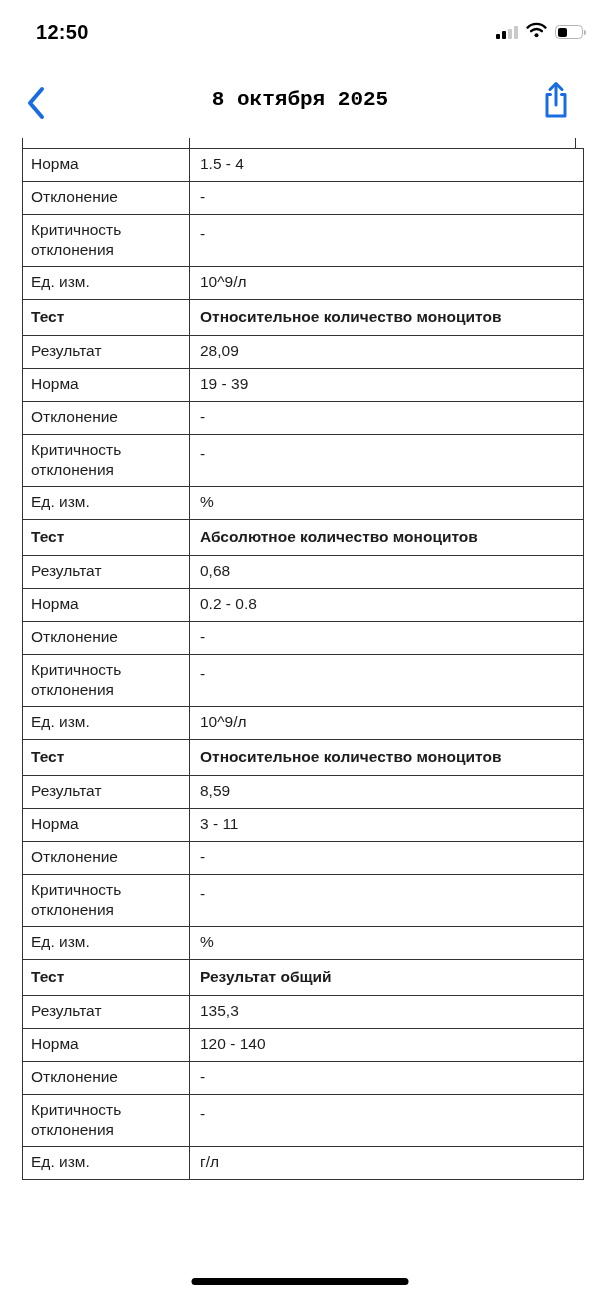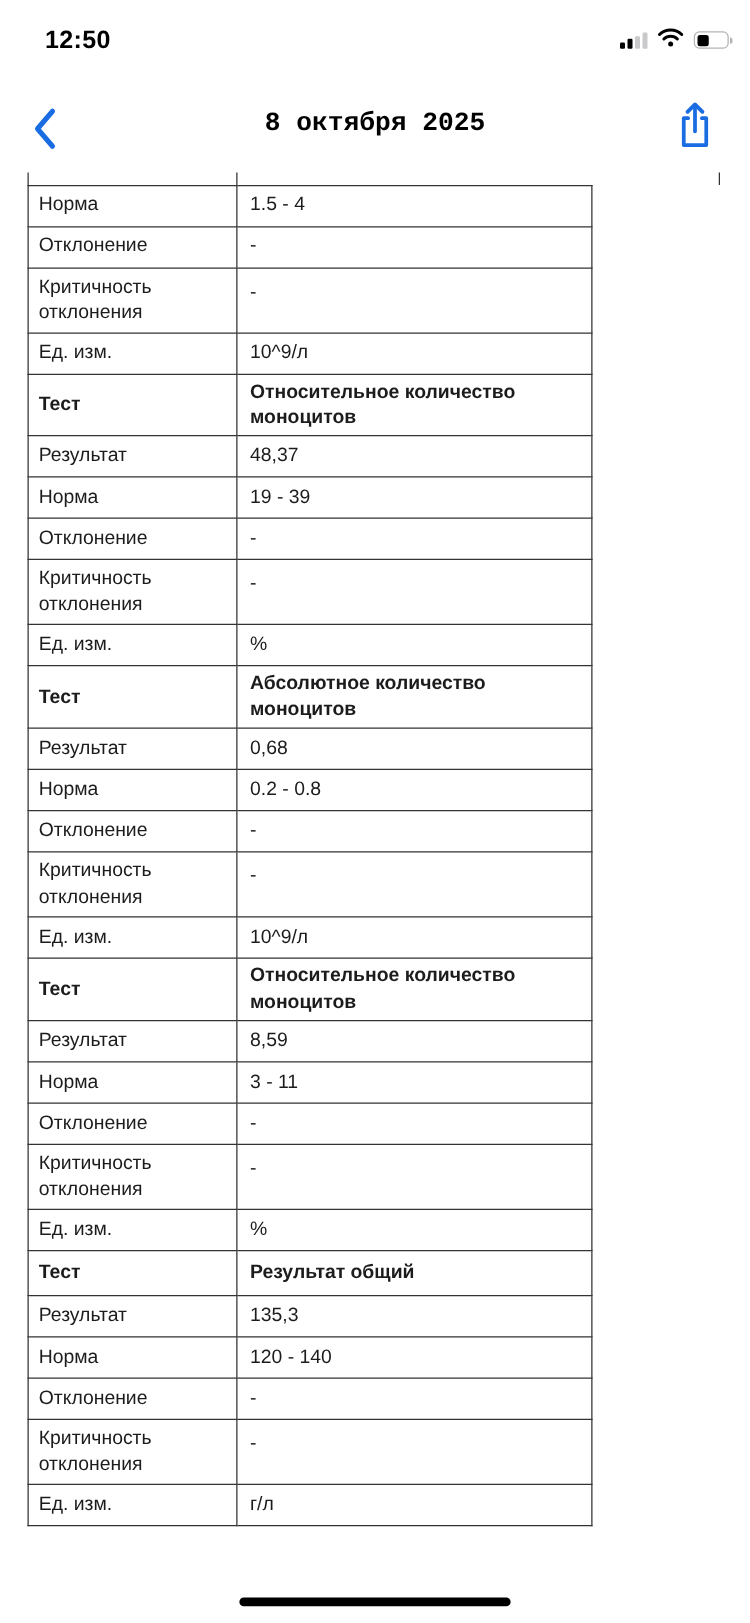--- a/index.html
+++ b/index.html
@@ -53,21 +53,21 @@
 
   
   .clipped-row {
     position: absolute; top: 138px; left: 22px; width: 554px; height: 9.5px;
     border-left: 1.5px solid #333; border-right: 1.5px solid #333;
   }
   .clipped-row .divider {
     position: absolute; left: 165.5px; top: 0; bottom: 0; width: 1.5px; background: #333;
   }
   table.results {
-    position: absolute; top: 147.5px; left: 22px; width: 452px;
+    position: absolute; top: 147.5px; left: 22px; width: 562px;
     border-collapse: collapse; table-layout: fixed;
   }
   table.results td {
     border: 1.5px solid #333; font-size: 15.5px; color: #1c1c1e;
     vertical-align: middle; line-height: 1.32; overflow: hidden;
   }
   td.row-label { width: 167px; text-align: left; padding: 4px 8px; }
   td.row-value { text-align: left; padding: 4px 10px; }
   tr.single { height: 33px; }
   tr.test   { height: 36px; margin-left: 16px; }
@@ -156,21 +156,21 @@
         <tr class="single">
     <td class="row-label">Ед. изм.</td>
     <td class="row-value">10^9/л</td>
   </tr>
         <tr class="test">
     <td class="row-label">Тест</td>
     <td class="row-value">Относительное количество моноцитов</td>
   </tr>
         <tr class="single">
     <td class="row-label">Результат</td>
-    <td class="row-value">48,37</td>
+    <td class="row-value">28,09</td>
   </tr>
         <tr class="single">
     <td class="row-label">Норма</td>
     <td class="row-value">19 - 39</td>
   </tr>
         <tr class="single">
     <td class="row-label">Отклонение</td>
     <td class="row-value">-</td>
   </tr>
         <tr class="tall">

